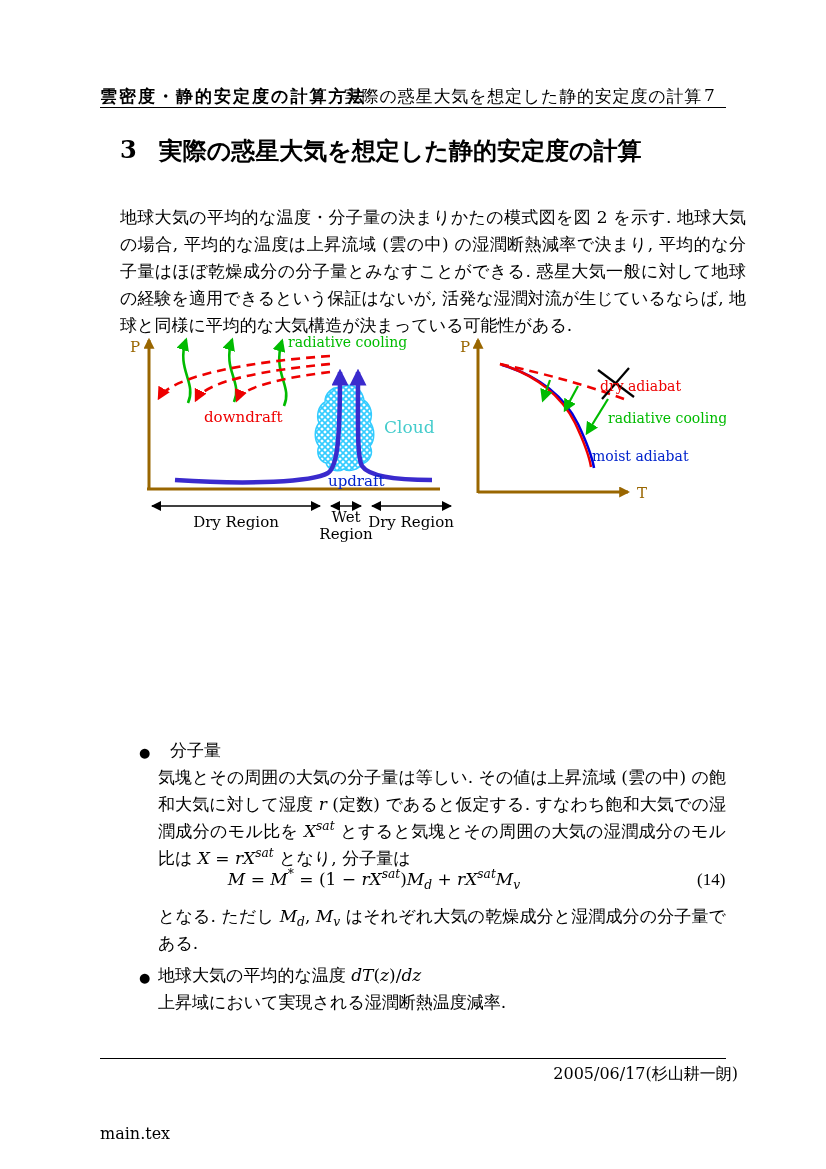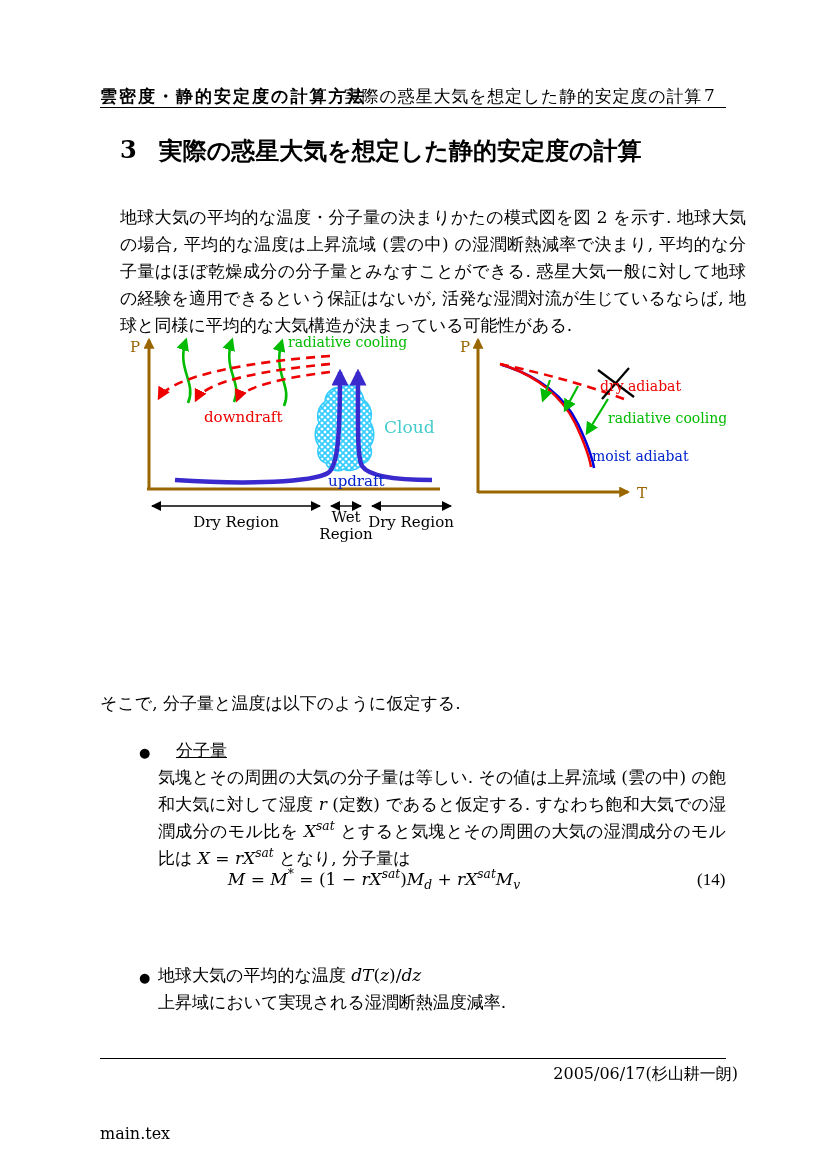--- a/index.html
+++ b/index.html
@@ -132,27 +132,27 @@
       <g stroke="#00bb00" stroke-width="2.2" fill="none">
         <line x1="450" y1="50" x2="443" y2="70" marker-end="url(#ar-green)"></line>
         <line x1="478" y1="56" x2="465" y2="80" marker-end="url(#ar-green)"></line>
         <line x1="508" y1="69" x2="487" y2="103" marker-end="url(#ar-green)"></line>
       </g>
       <text x="508" y="93" font-size="14" fill="#00bb00">radiative cooling</text>
     </g>
   </svg>
 
 
-  <div class="abs body-text" style="left:100px;top:690px;width:626px;">そこで, 分子量と温度は以下のように仮定する.</div>
 
   <span class="abs bullet" style="left:139px;top:743px;">●</span>
-  <div class="abs item-title" style="left:176px;top:737px;text-decoration:underline;">分子量</div>
+  <div class="abs item-title" style="left:170px;top:737px;">分子量</div>
   <div class="abs body-text" style="left:158px;top:764px;width:568px;"><span class="run">気塊とその周囲の大気の分子量は等しい. その値は上昇流域 (雲の中) の飽和大気に対して湿度 </span><span class="run i">r</span><span class="run"> (定数) であると仮定する. すなわち飽和大気での湿潤成分のモル比を </span><span class="run i">X</span><span class="run i sup">sat</span><span class="run"> とすると気塊とその周囲の大気の湿潤成分のモル比は </span><span class="run i">X</span><span class="run"> = </span><span class="run i">rX</span><span class="run i sup">sat</span><span class="run"> となり, 分子量は</span></div>
   <div class="abs eqline" style="left:100px;top:871px;width:548px;"><span class="run i">M</span><span class="run"> = </span><span class="run i">M</span><span class="run sup">*</span><span class="run"> = (1 − </span><span class="run i">rX</span><span class="run i sup">sat</span><span class="run">)</span><span class="run i">M</span><span class="run i sub">d</span><span class="run"> + </span><span class="run i">rX</span><span class="run i sup">sat</span><span class="run i">M</span><span class="run i sub">v</span></div>
   <span class="abs eqnum" style="left:697px;top:871px;font-family:Liberation Serif, serif;">(14)</span>
+  <div class="abs body-text" style="left:158px;top:903px;width:568px;"><span class="run">となる. ただし </span><span class="run i">M</span><span class="run i sub">d</span><span class="run">, </span><span class="run i">M</span><span class="run i sub">v</span><span class="run"> はそれぞれ大気の乾燥成分と湿潤成分の分子量である.</span></div>
 
   <span class="abs bullet" style="left:139px;top:968px;">●</span>
   <div class="abs item-title" style="left:158px;top:962px;"><span class="run">地球大気の平均的な温度 </span><span class="run i">dT</span><span class="run">(</span><span class="run i">z</span><span class="run">)/</span><span class="run i">dz</span></div>
   <div class="abs body-text" style="left:158px;top:989px;width:568px;">上昇域において実現される湿潤断熱温度減率.</div>
 
   <div class="abs hrule" style="left:100px;top:1058px;width:626px;height:1px;"></div>
   <span class="abs foot" style="left:100px;top:1124px;">main.tex</span>
   <span class="abs foot" style="right:88px;top:1064px;">2005/06/17(杉山耕一朗)</span>
 
 </div>

